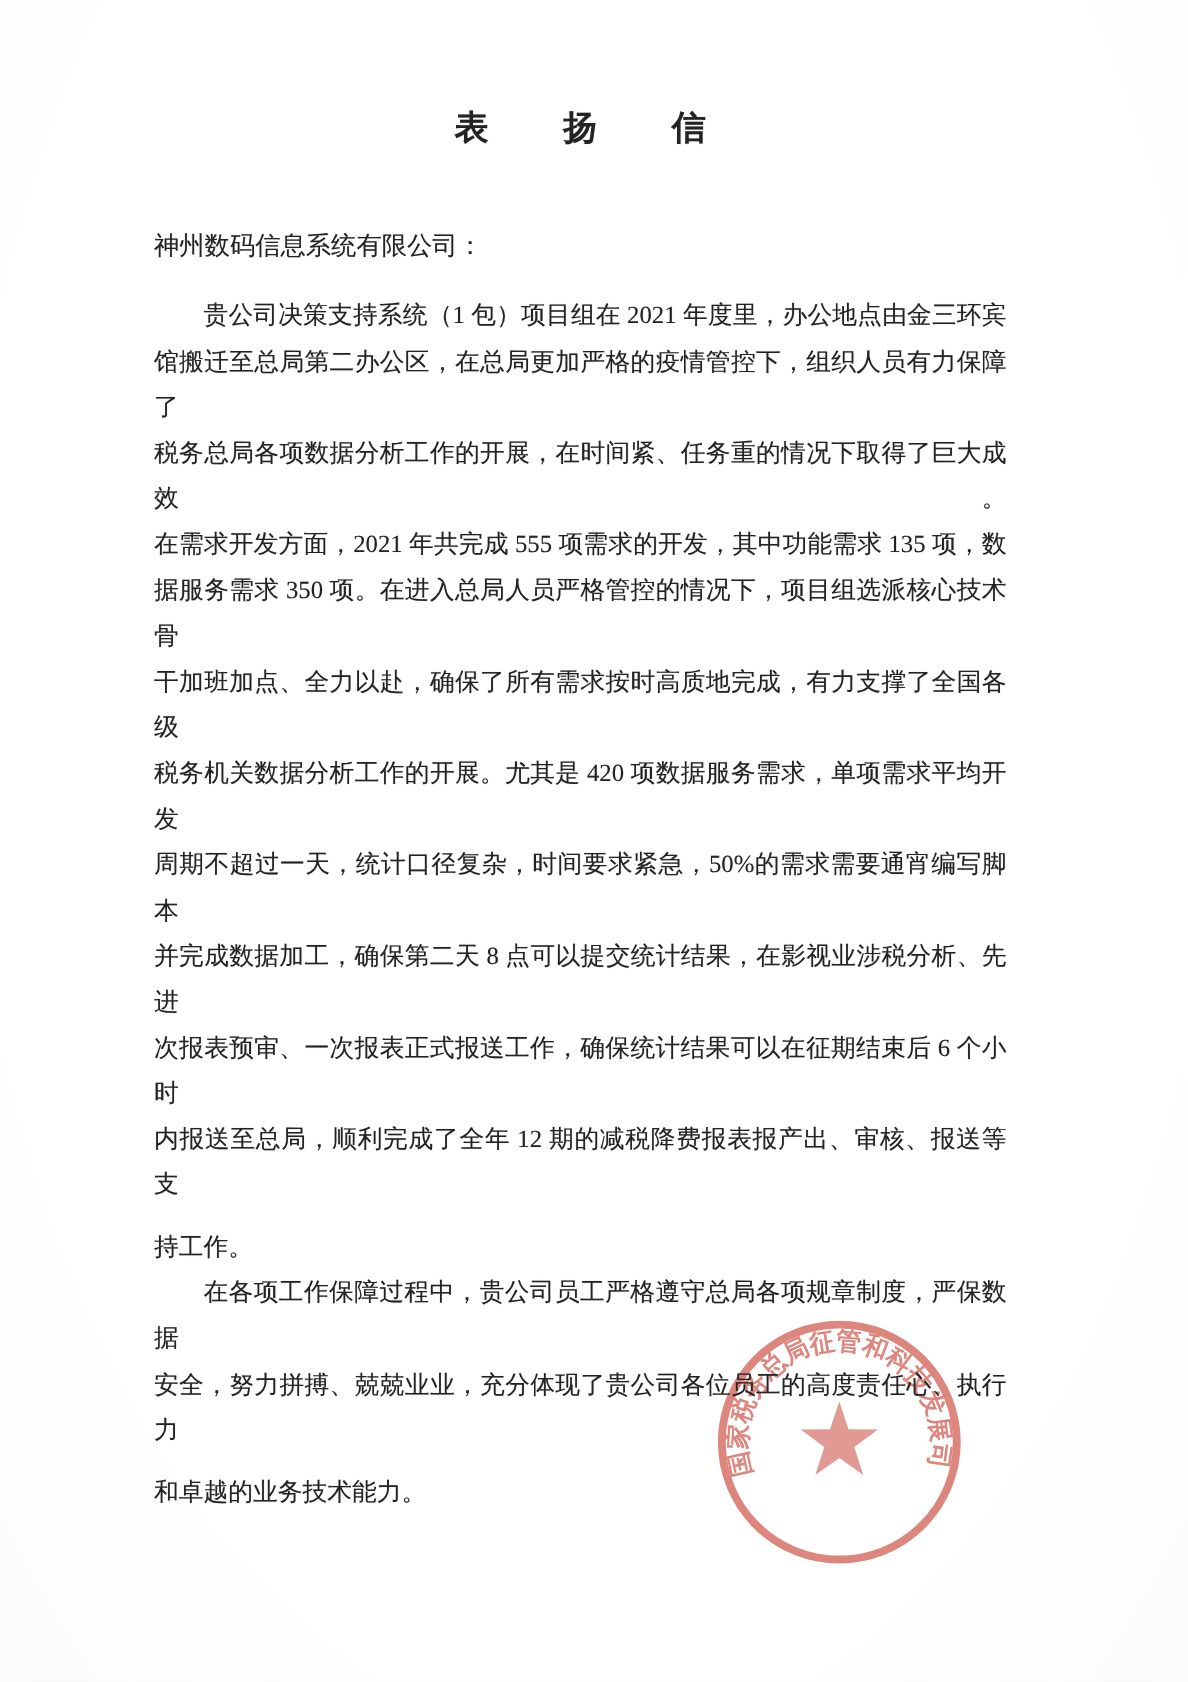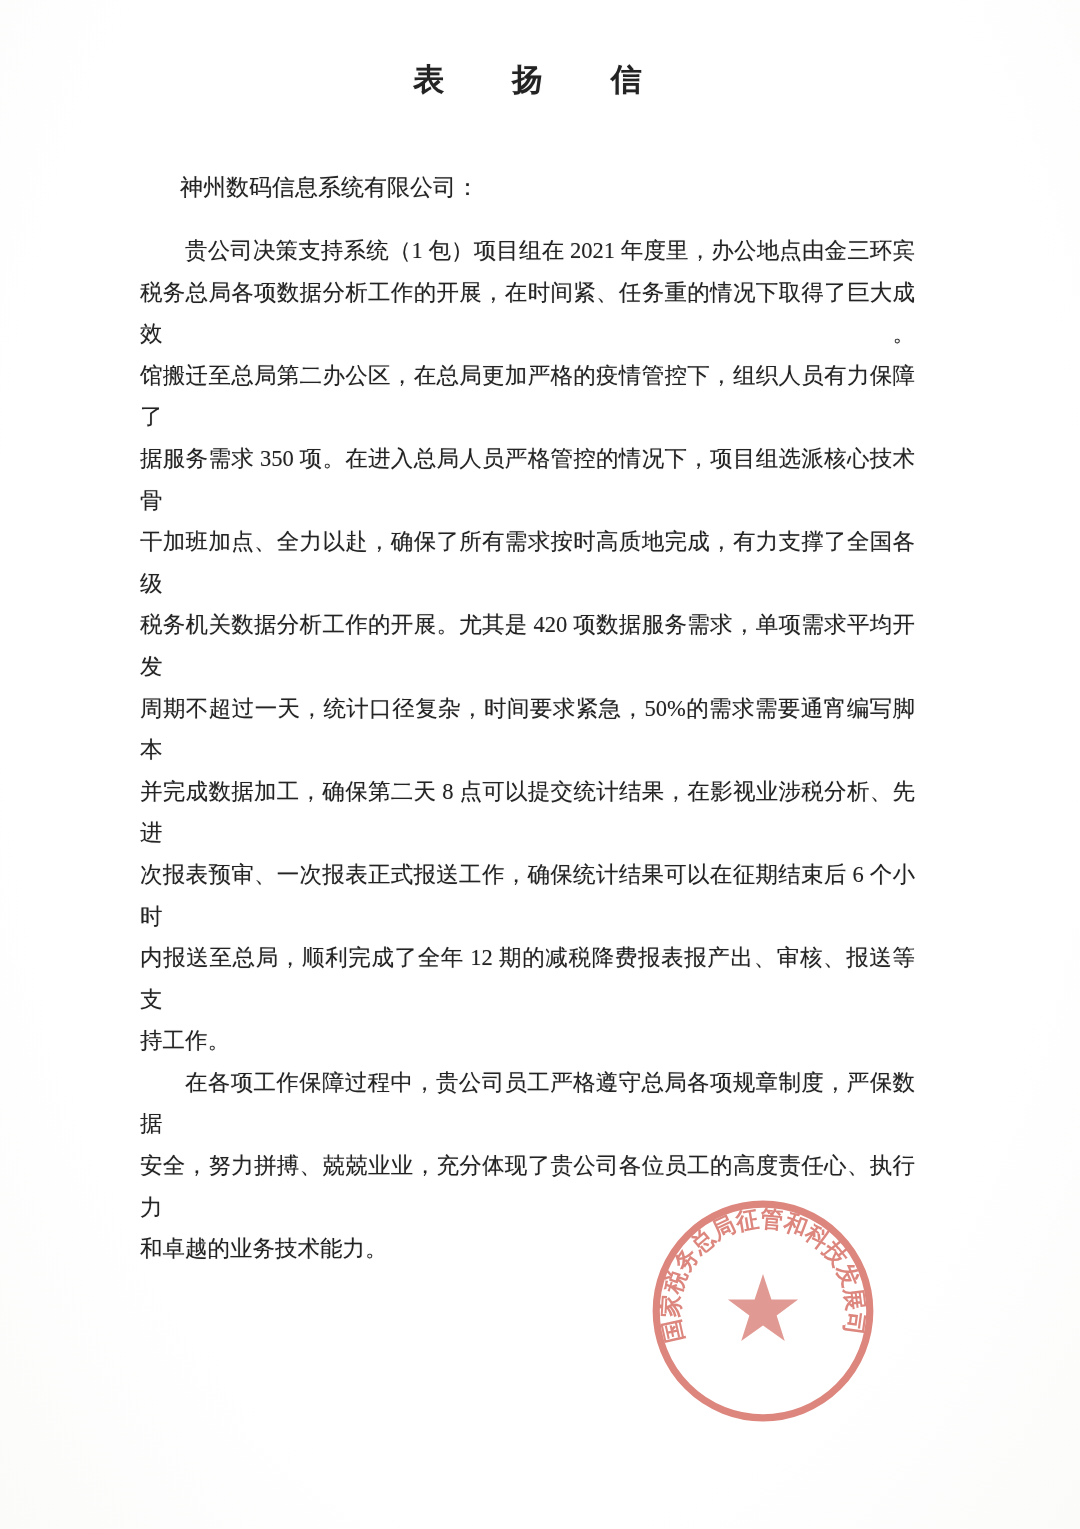--- a/index.html
+++ b/index.html
@@ -11,41 +11,41 @@
     font-family:"Liberation Serif","DejaVu Serif",serif;
     color:#232323;
     overflow:hidden;
   }
   .content{
     position:relative;z-index:2;
     margin:0 165px 0 140px; 
     text-shadow:0 0 1px rgba(50,50,50,.35);
   }
   .doc-title{
-    margin:0;padding-top:60px;
+    margin:0;padding-top:96px;
     text-align:center;
     font-size:31px;font-weight:bold;
     letter-spacing:30px;text-indent:30px;
     line-height:40px;
   }
   .salutation{
     margin-top:70px;
-    font-size:23px;line-height:36px;margin-left:40px;
+    font-size:23px;line-height:36px;
   }
   .body-text{margin-top:24px;font-size:22.5px;}
   .line{
     line-height:41.6px;
     text-align:justify;
     text-align-last:justify;
     text-justify:inter-character;
     white-space:normal;
     font-family:Liberation Serif, serif;
   }
   .line.first{text-indent:2em;}
-  .line.last{text-align-last:left;}
+  .line.last{text-align-last:left;margin-top:15px;}
   .seal{
     position:absolute;z-index:1;
     left:648px;top:1196px;
     width:230px;height:230px;
     opacity:.88;
   }
   .seal svg{display:block;width:100%;height:100%;}
   .seal .ring{fill:none;stroke:var(--seal-color,#d8766d);stroke-width:7;}
   .seal .star{fill:var(--seal-star,#de8d85);}
   .seal .arc-text{
@@ -76,22 +76,23 @@
   <div class="content">
 
     <h1 class="doc-title">表 扬 信</h1>
 
     <div class="salutation">神州数码信息系统有限公司：</div>
 
     <div class="body-text">
 
       <div>
         <div class="line first">贵公司决策支持系统（1 包）项目组在 2021 年度里，办公地点由金三环宾</div>
+        <div class="line">馆搬迁至总局第二办公区，在总局更加严格的疫情管控下，组织人员有力保障了</div>
         <div class="line">税务总局各项数据分析工作的开展，在时间紧、任务重的情况下取得了巨大成效。</div>
-        <div class="line">馆搬迁至总局第二办公区，在总局更加严格的疫情管控下，组织人员有力保障了</div>
+        <div class="line">在需求开发方面，2021 年共完成 555 项需求的开发，其中功能需求 135 项，数</div>
         <div class="line">据服务需求 350 项。在进入总局人员严格管控的情况下，项目组选派核心技术骨</div>
         <div class="line">干加班加点、全力以赴，确保了所有需求按时高质地完成，有力支撑了全国各级</div>
         <div class="line">税务机关数据分析工作的开展。尤其是 420 项数据服务需求，单项需求平均开发</div>
         <div class="line">周期不超过一天，统计口径复杂，时间要求紧急，50%的需求需要通宵编写脚本</div>
         <div class="line">并完成数据加工，确保第二天 8 点可以提交统计结果，在影视业涉税分析、先进</div>
         <div class="line">次报表预审、一次报表正式报送工作，确保统计结果可以在征期结束后 6 个小时</div>
         <div class="line">内报送至总局，顺利完成了全年 12 期的减税降费报表报产出、审核、报送等支</div>
         <div class="line last">持工作。</div>
       </div>
 

